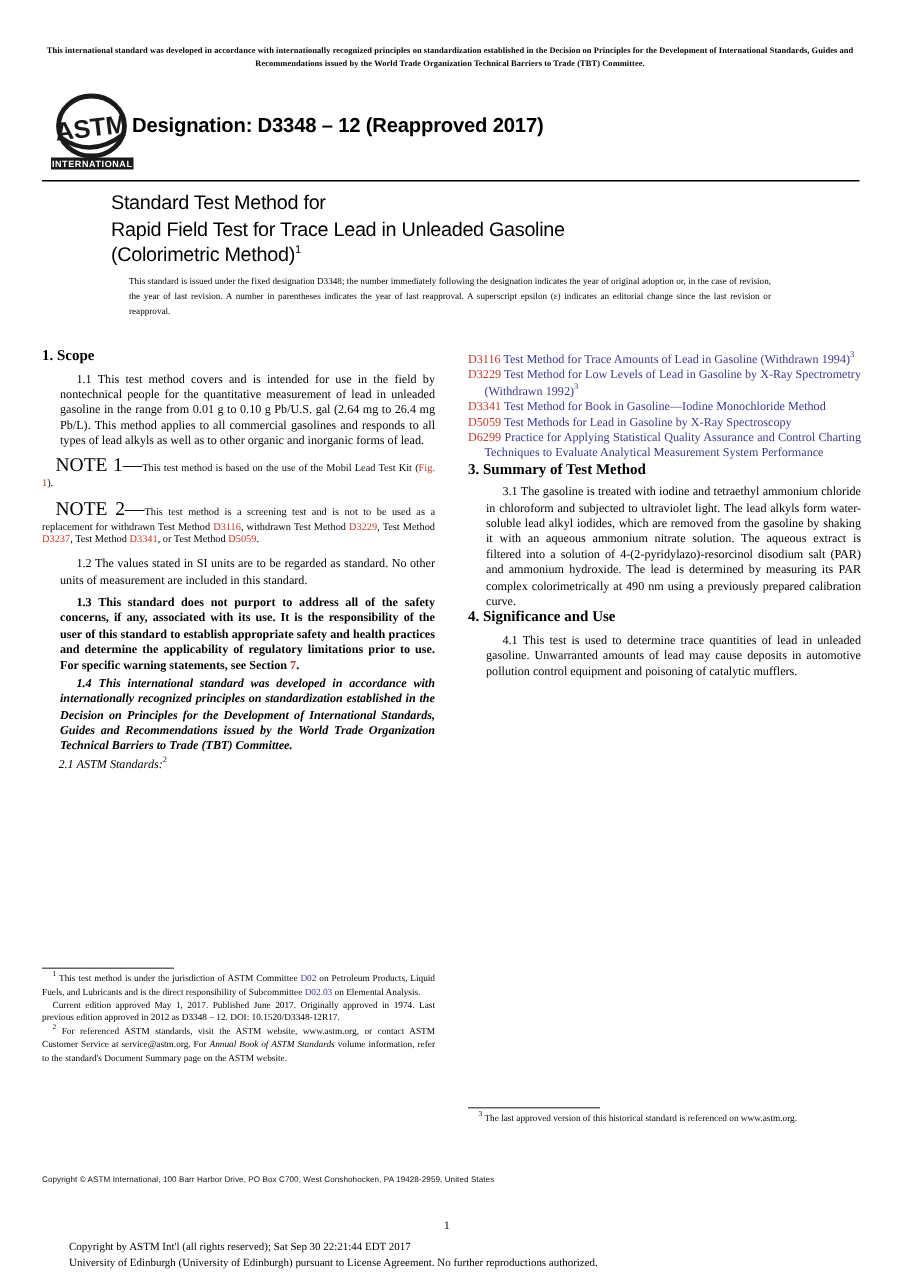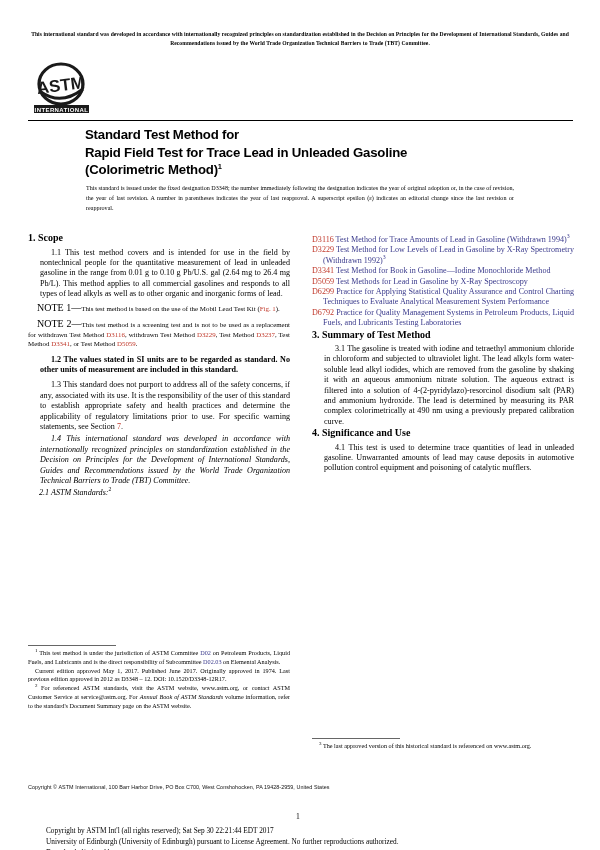--- a/index.html
+++ b/index.html
@@ -69,26 +69,26 @@
     left: 28px;
     top: 120px;
     width: 545px;
     height: 1px;
     background: #000;
   }
 
   
   .title-block {
     position: absolute;
-    left: 85px;
+    left: 74px;
     top: 126px;
     width: 450px;
     font-family: "Liberation Sans", sans-serif;
     font-size: 13.2px;
-    font-weight: bold;
+    font-weight: normal;
     line-height: 1.33;
     letter-spacing: -0.015em;
   }
   .title-block sup {
     font-size: 7.5px;
     vertical-align: super;
     line-height: 0;
   }
 
   
@@ -122,33 +122,33 @@
     text-align: left;
   }
   .sec-gap { margin-top: 9px; }
 
   p.para {
     margin: 0 0 0 12px;
     text-indent: 11px;
     text-align: justify;
     hyphens: auto;
   }
-  p.para + p.para { margin-top: 2px; }
+  p.para + p.para { margin-top: 2px; font-weight: bold; }
   p.ital { font-style: italic; }
 
   p.note {
     margin: 3px 0 0 0;
     font-size: 6.9px;
     line-height: 1.28;
     text-indent: 9px;
     text-align: justify;
   }
   .note-label {
     font-variant: small-caps;
-    font-size: 10px;
+    font-size: 13px;
   }
 
   p.subhead {
     margin: 2px 0 0 0;
     text-indent: 11px;
     font-style: italic;
   }
   p.subhead sup { font-style: normal; font-size: 5.6px; vertical-align: super; line-height: 0;}
 
   
@@ -232,20 +232,21 @@
       <svg width="78" height="52" viewBox="0 0 78 52" xmlns="http://www.w3.org/2000/svg">
         <g>
           <ellipse cx="33" cy="22" rx="22" ry="20" fill="none" stroke="#1a1a1a" stroke-width="3.2"></ellipse>
           <path d="M13 30 Q33 44 55 27" fill="none" stroke="#1a1a1a" stroke-width="3"></path>
           <text x="33" y="29" font-family="Liberation Sans, sans-serif" font-size="17" font-weight="bold" text-anchor="middle" fill="#1a1a1a" transform="rotate(-7 33 26)">ASTM</text>
           <rect x="6" y="43" width="55" height="8" fill="#1a1a1a"></rect>
           <text x="33.5" y="49.6" font-family="Liberation Sans, sans-serif" font-size="6" font-weight="bold" letter-spacing="0.4" text-anchor="middle" fill="#ffffff">INTERNATIONAL</text>
         </g>
       </svg>
     </div>
+    <div class="designation-text">Designation: D3348 – 12 (Reapproved 2017)</div>
   </div>
 
   <div class="header-rule"></div>
 
   <div class="title-block">
     <div>Standard Test Method for</div>
     <div>Rapid Field Test for Trace Lead in Unleaded Gasoline</div>
     <div><span>(Colorimetric Method)</span><sup>1</sup></div>
   </div>
 
@@ -254,39 +255,38 @@
   <div class="col col-left">
 
     <h2 class="sec">1. Scope</h2>
 
     <p class="para">1.1 This test method covers and is intended for use in the field by nontechnical people for the quantitative measurement of lead in unleaded gasoline in the range from 0.01 g to 0.10 g Pb/U.S. gal (2.64 mg to 26.4 mg Pb/L). This method applies to all commercial gasolines and responds to all types of lead alkyls as well as to other organic and inorganic forms of lead.</p>
 
     <p class="note"><span class="note-label">NOTE 1—</span><span>This test method is based on the use of the Mobil Lead Test Kit (</span><span class="redlink">Fig. 1</span><span>).</span></p>
 
     <p class="note"><span class="note-label">NOTE 2—</span><span>This test method is a screening test and is not to be used as a replacement for withdrawn Test Method </span><span class="redlink">D3116</span><span>, withdrawn Test Method </span><span class="redlink">D3229</span><span>, Test Method </span><span class="redlink">D3237</span><span>, Test Method </span><span class="redlink">D3341</span><span>, or Test Method </span><span class="redlink">D5059</span><span>.</span></p>
 
-    <p class="para" style="margin-top:6px;font-weight:bold;">1.2 The values stated in SI units are to be regarded as standard. No other units of measurement are included in this standard.</p>
+    <p class="para" style="margin-top:6px;">1.2 The values stated in SI units are to be regarded as standard. No other units of measurement are included in this standard.</p>
 
     <p class="para" style="margin-top:5px;"><span class="ital">1.3 This standard does not purport to address all of the safety concerns, if any, associated with its use. It is the responsibility of the user of this standard to establish appropriate safety and health practices and determine the applicability of regulatory limitations prior to use.</span><span> For specific warning statements, see Section </span><span class="redlink">7</span><span>.</span></p>
 
     <p class="para ital" style="margin-top:2px;">1.4 This international standard was developed in accordance with internationally recognized principles on standardization established in the Decision on Principles for the Development of International Standards, Guides and Recommendations issued by the World Trade Organization Technical Barriers to Trade (TBT) Committee.</p>
 
 
     <p class="subhead"><span>2.1 ASTM Standards:</span><sup>2</sup></p>
   </div>
 
   <div class="col col-right">
 
     <ul class="reflist" id="reflist">
         <li><span class="dnum">D3116</span><span> Test Method for Trace Amounts of Lead in Gasoline (Withdrawn 1994)</span><sup>3</sup></li>
         <li><span class="dnum">D3229</span><span> Test Method for Low Levels of Lead in Gasoline by X-Ray Spectrometry (Withdrawn 1992)</span><sup>3</sup></li>
         <li><span class="dnum">D3341</span><span> Test Method for Book in Gasoline—Iodine Monochloride Method</span></li>
         <li><span class="dnum">D5059</span><span> Test Methods for Lead in Gasoline by X-Ray Spectroscopy</span></li>
         <li><span class="dnum">D6299</span><span> Practice for Applying Statistical Quality Assurance and Control Charting Techniques to Evaluate Analytical Measurement System Performance</span></li>
-        <li><span class="dnum">D6792</span><span> Practice for Quality Management Systems in Petroleum Products, Liquid Fuels, and Lubricants Testing Laboratories</span></li>
       </ul>
 
     <h2 class="sec sec-gap">3. Summary of Test Method</h2>
     <p class="para">3.1 The gasoline is treated with iodine and tetraethyl ammonium chloride in chloroform and subjected to ultraviolet light. The lead alkyls form water-soluble lead alkyl iodides, which are removed from the gasoline by shaking it with an aqueous ammonium nitrate solution. The aqueous extract is filtered into a solution of 4-(2-pyridylazo)-resorcinol disodium salt (PAR) and ammonium hydroxide. The lead is determined by measuring its PAR complex colorimetrically at 490 nm using a previously prepared calibration curve.</p>
 
     <h2 class="sec sec-gap">4. Significance and Use</h2>
     <p class="para">4.1 This test is used to determine trace quantities of lead in unleaded gasoline. Unwarranted amounts of lead may cause deposits in automotive pollution control equipment and poisoning of catalytic mufflers.</p>
 
   </div>
 

